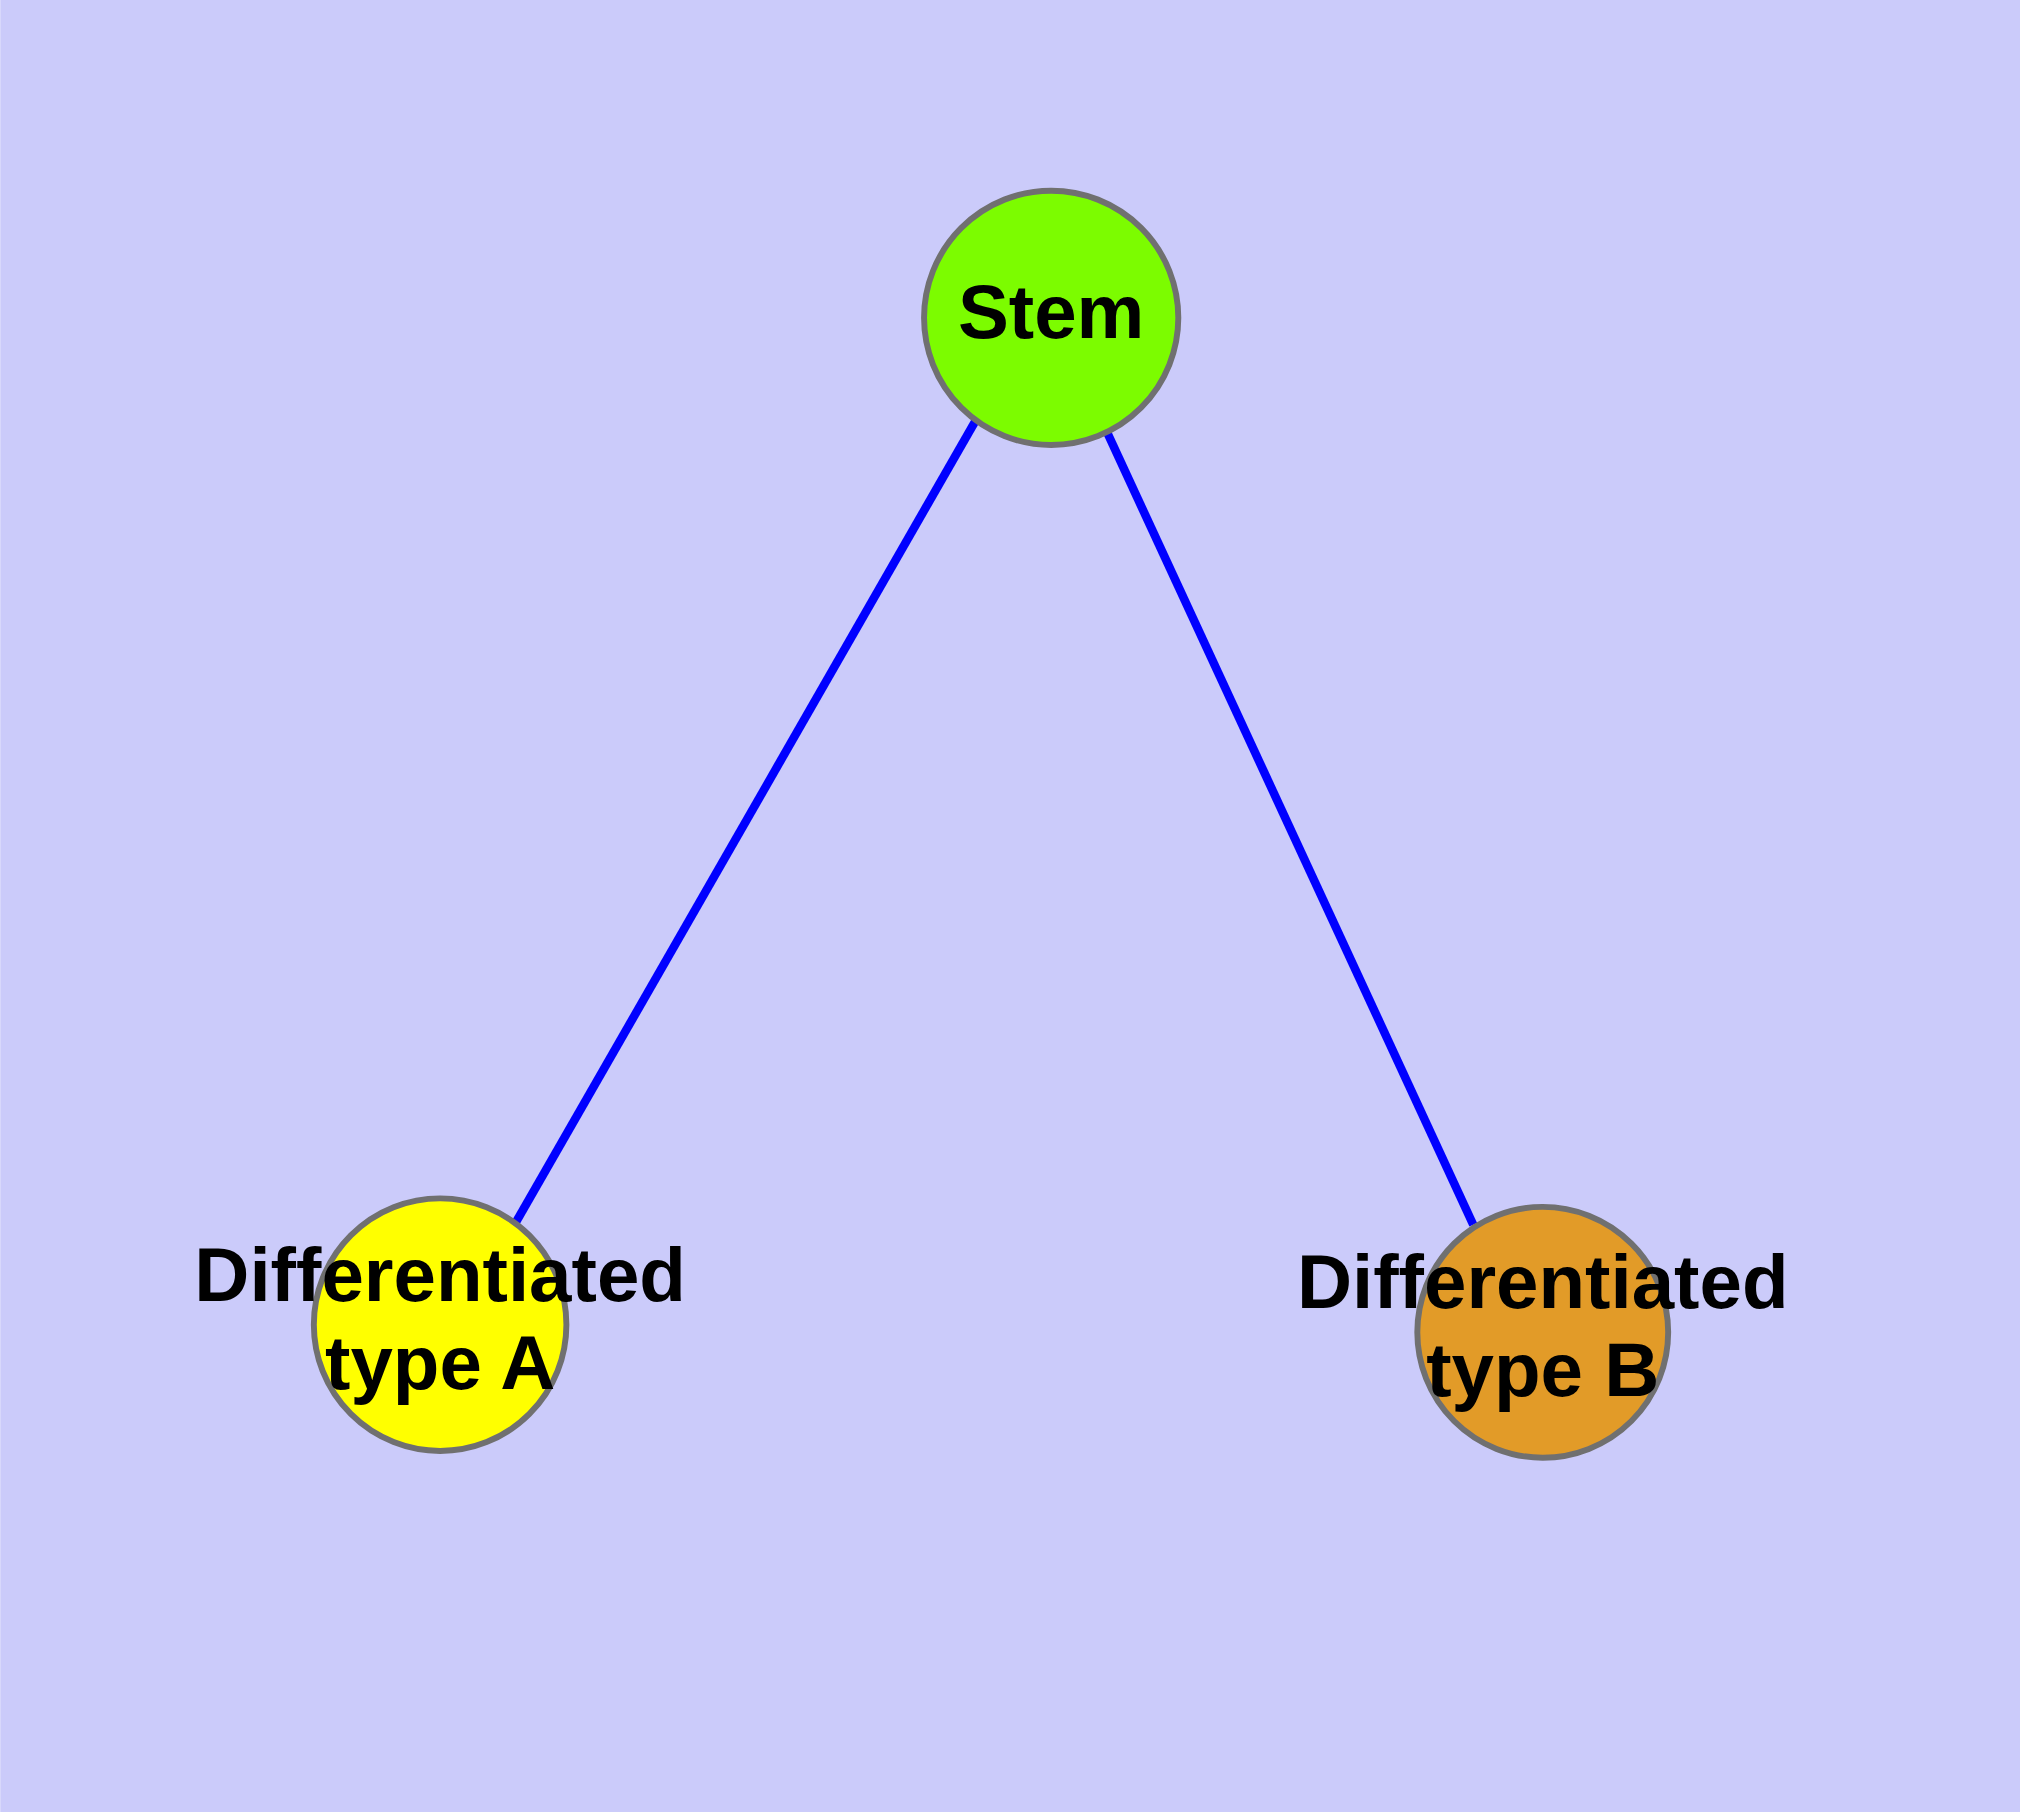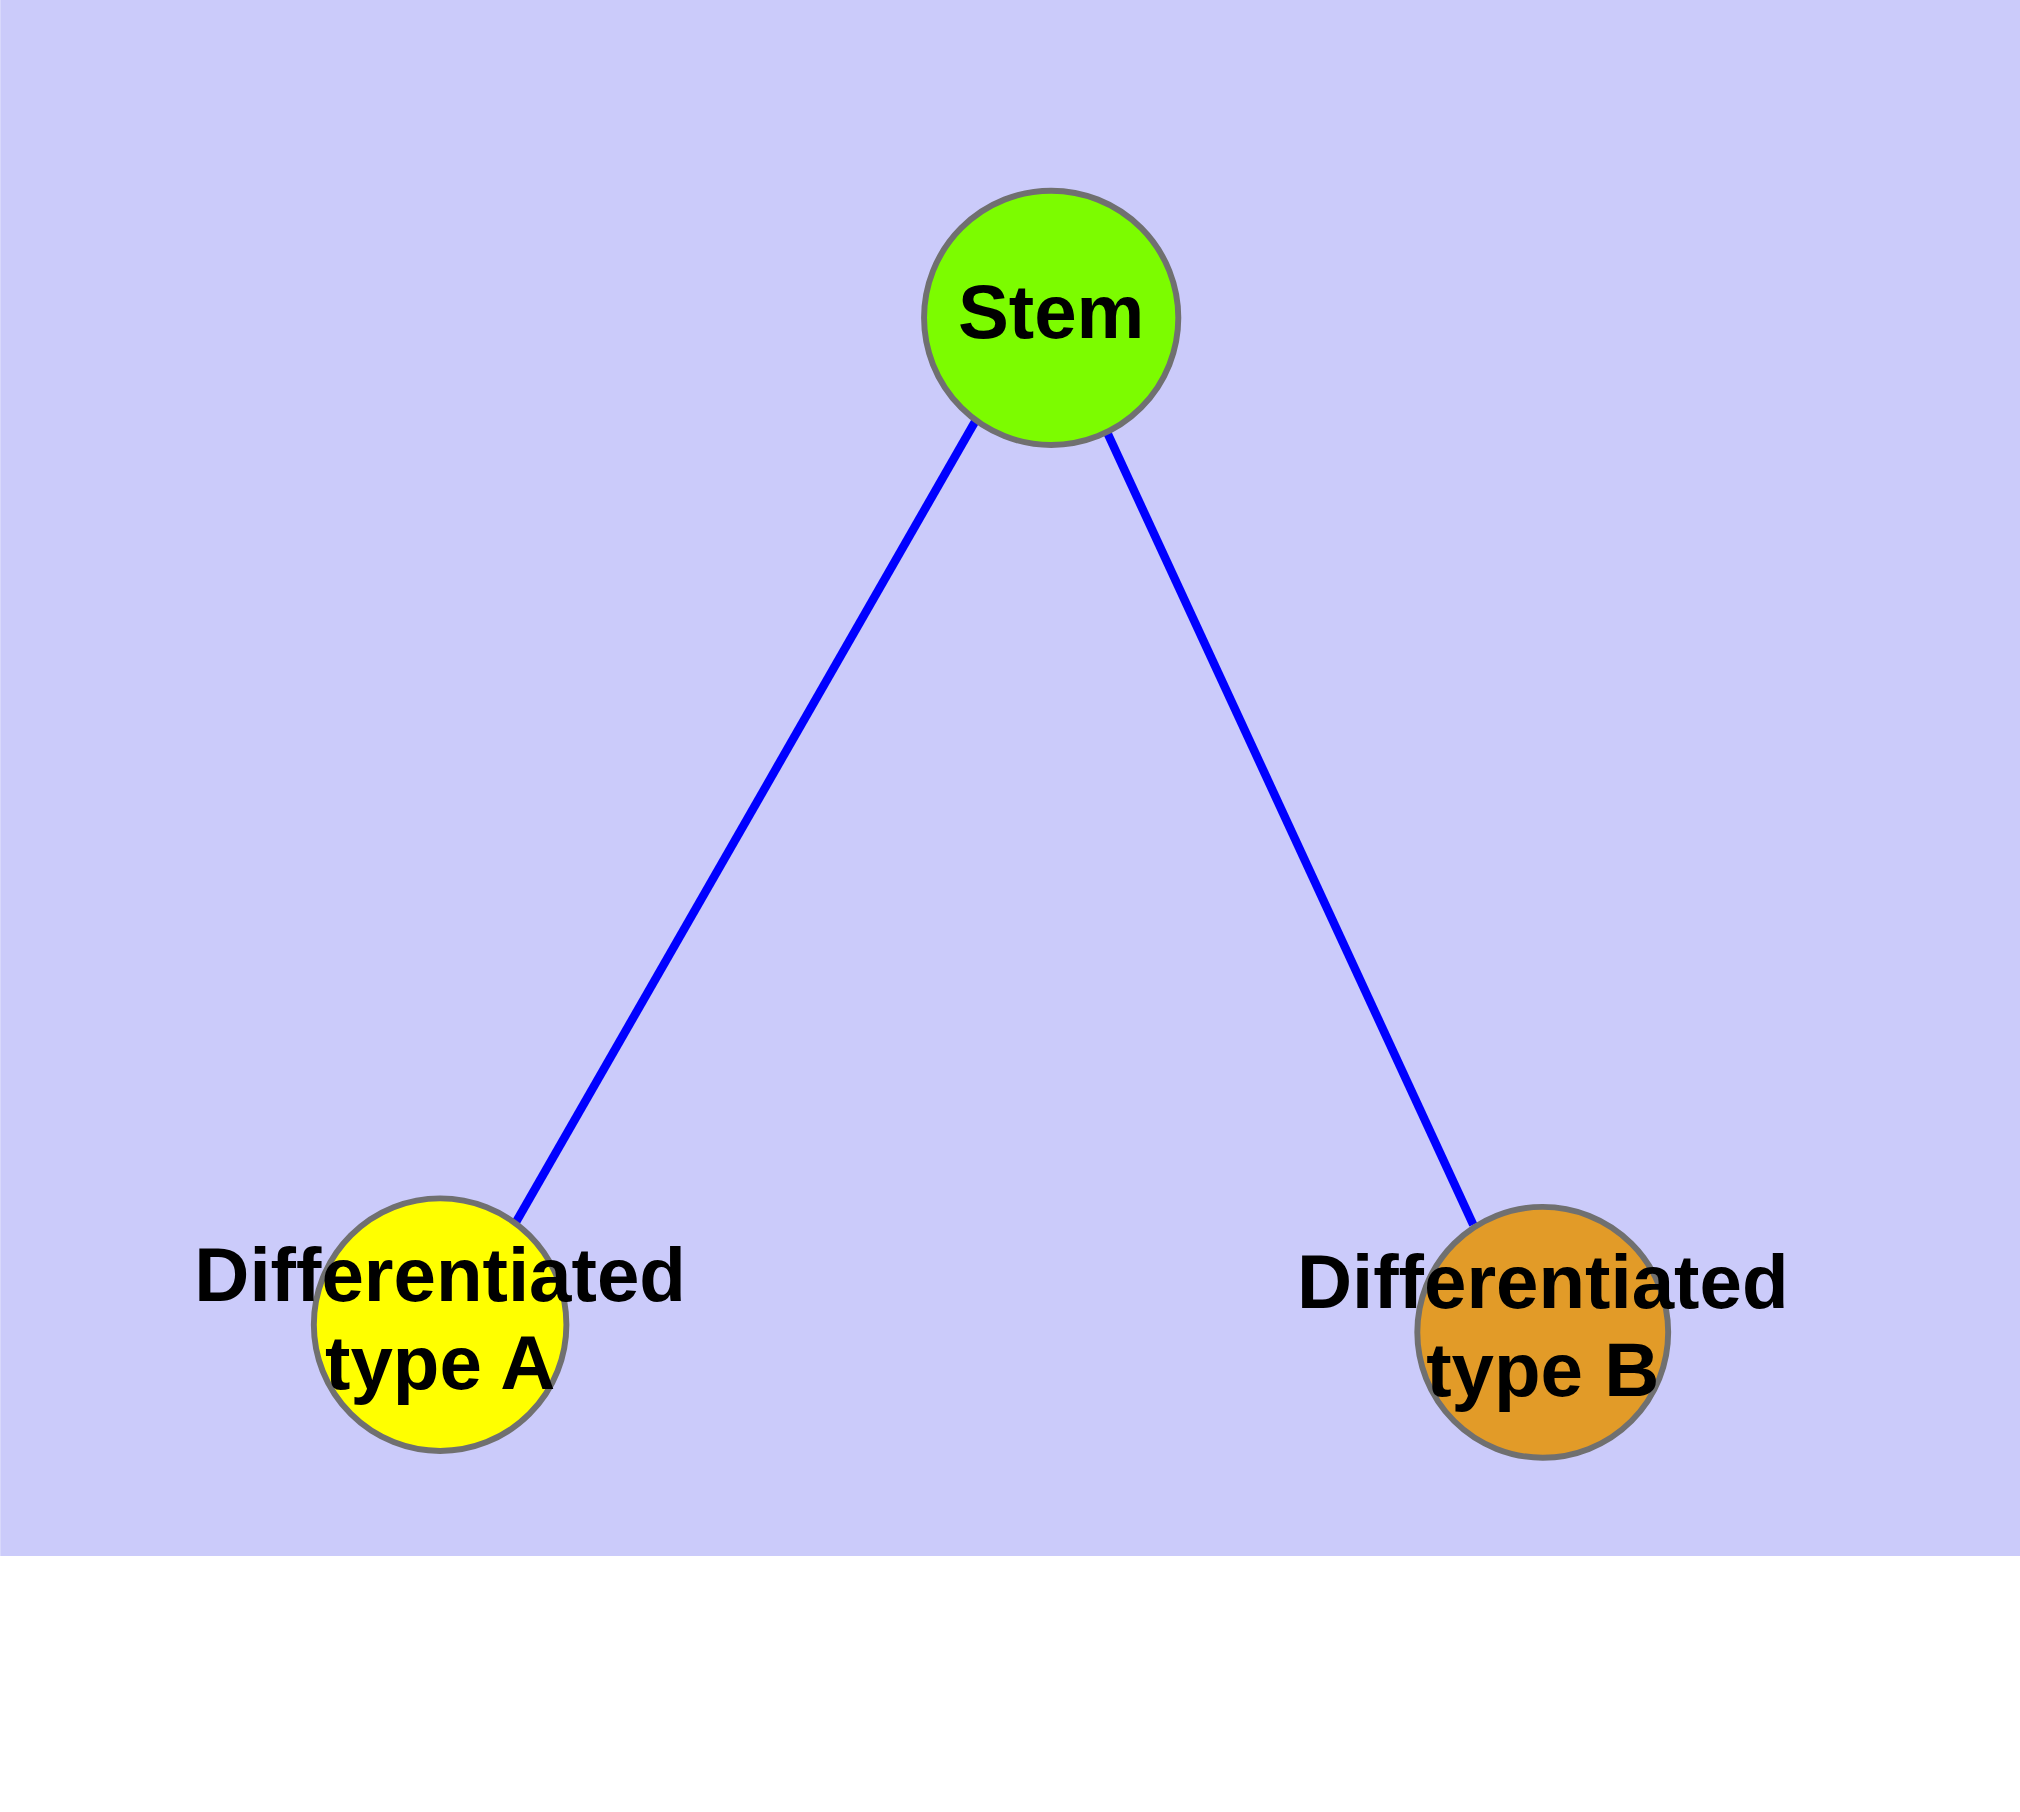--- a/index.html
+++ b/index.html
@@ -28,21 +28,21 @@
     fill: #000000;
     paint-order: normal;
     dominant-baseline: middle;
     text-anchor: middle;
     font-family: "Liberation Sans", sans-serif;
   }
 </style>
 </head>
 <body>
 
-<div id="canvas" style="width: 2021px; height: 1556px;">
+<div id="canvas" style="width: 2021px; height: 1812px;">
   <svg id="graph-svg" viewBox="0 0 2384 2138" xmlns="http://www.w3.org/2000/svg" style="width: 2021px; height: 1812px;">
     <rect id="bg-rect" x="0" y="0" width="2384" height="2138" fill="#cbcbfa"></rect>
     <g id="edge-layer">
         <line x1="1151" y1="496" x2="608" y2="1443" stroke="#0000ff" stroke-width="10" stroke-linecap="butt"></line>
         <line x1="1305" y1="508" x2="1738" y2="1445" stroke="#0000ff" stroke-width="10" stroke-linecap="butt"></line>
       </g>
     <g id="node-layer">
         <circle cx="1240" cy="375" r="150" fill="#7cfc00" stroke="#707070" stroke-width="7"></circle>
         <circle cx="519" cy="1563" r="149" fill="#ffff00" stroke="#707070" stroke-width="7"></circle>
         <circle cx="1820" cy="1572" r="148" fill="#e29b28" stroke="#707070" stroke-width="7"></circle>

